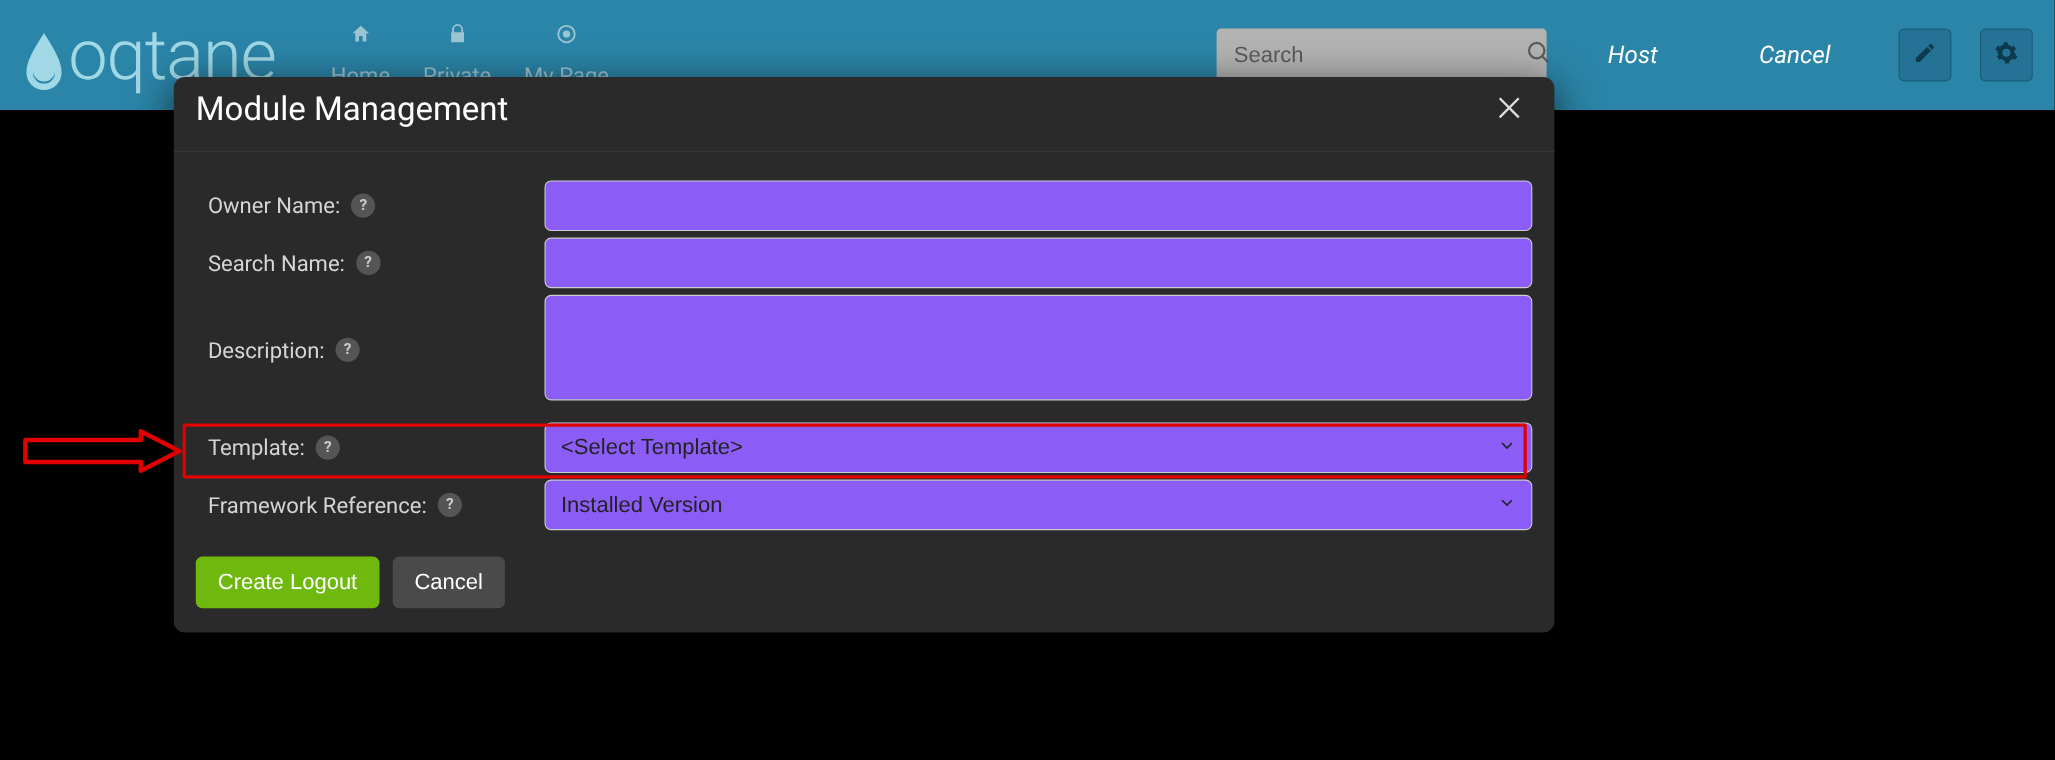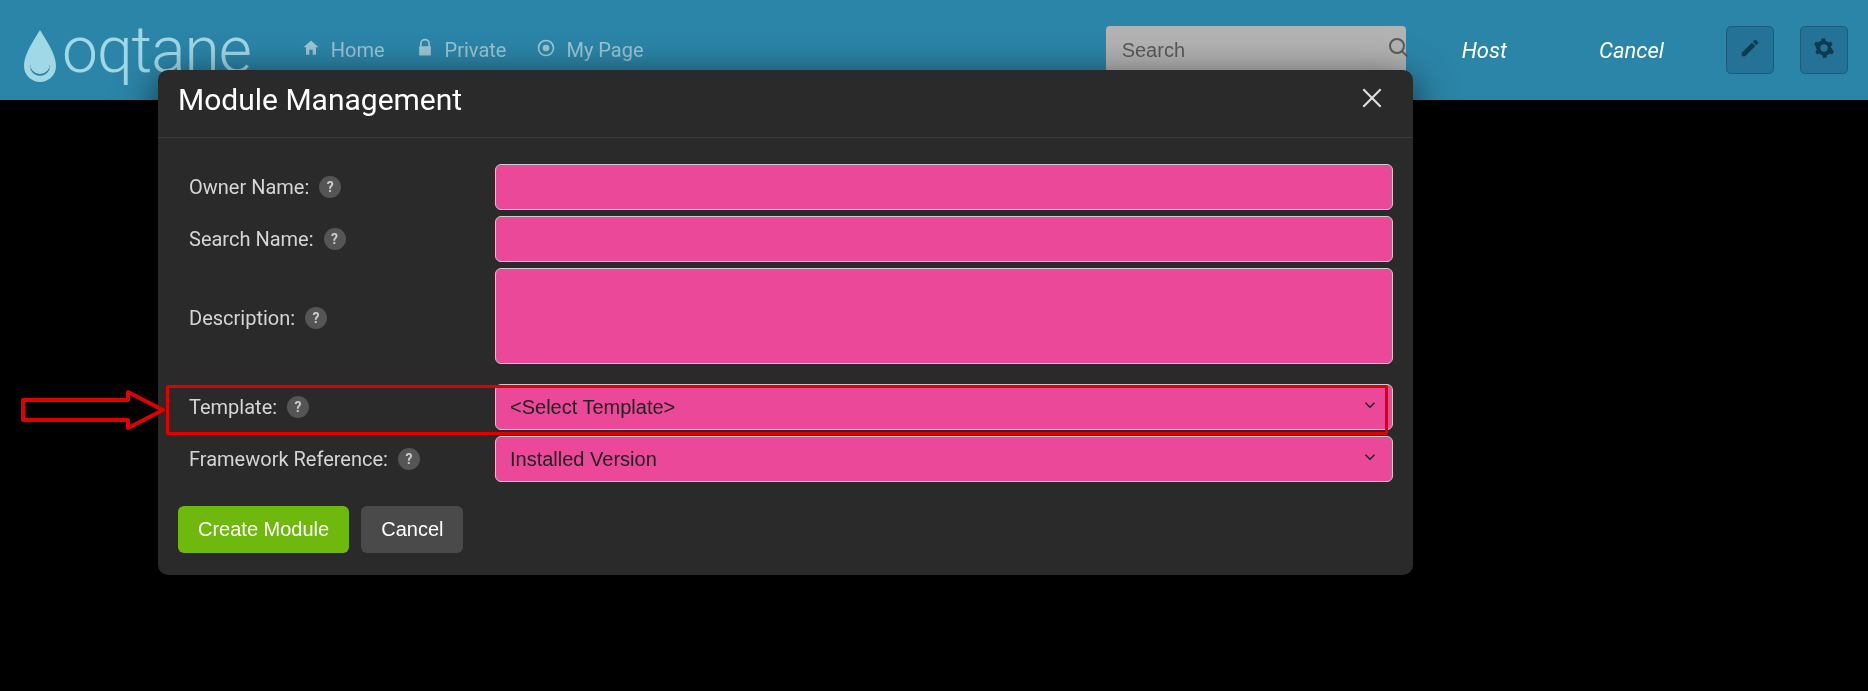--- a/index.html
+++ b/index.html
@@ -39,20 +39,21 @@
     gap: 30px;
     margin-left: 30px;
   }
   .nav-item {
     display: flex;
     align-items: center;
     gap: 10px;
     color: #9cc5d3;
     font-size: 20px;
     cursor: pointer;
+    flex-direction: column;
   }
   .nav-item svg { width: 20px; height: 20px; fill: #9cc5d3; }
   .spacer { flex: 1; }
   .searchbox {
     display: flex;
     align-items: center;
     background: #b3b3b3;
     border-radius: 4px;
     width: 300px;
     height: 48px;
@@ -137,21 +138,21 @@
     font-size: 14px;
     font-weight: bold;
     display: inline-flex;
     align-items: center;
     justify-content: center;
     cursor: help;
   }
   .field-col { flex: 1; }
   .text-input, .select-input, .textarea-input {
     width: 100%;
-    background: #ec4899;
+    background: #8b5cf6;
     border: 1px solid #ccc;
     border-radius: 6px;
     font-size: 20px;
     color: #222;
     padding: 10px 14px;
     height: 46px;
   }
   .textarea-input { height: 96px; resize: none; padding: 10px 14px; }
   .select-wrap {
     position: relative;
@@ -345,21 +346,21 @@
                 <path d="M6 9l6 6 6-6"></path>
               </svg>
           </span>
         </div>
       </div>
     </div>
 
   </div>
 
   <div class="modal-footer">
-    <button class="btn btn-primary">Create Module</button>
+    <button class="btn btn-primary">Create Logout</button>
     <button class="btn btn-secondary">Cancel</button>
   </div>
 </div>
 
 <div class="highlight-box" style="left:166px; top:385px; width:1222px; height:50px;"></div>
 
 <div class="arrow-annot" style="left:18px; top:388px;">
   <svg width="150" height="44" viewBox="0 0 150 44">
     <path d="M5 12 L110 12 L110 4 L145 22 L110 40 L110 32 L5 32 Z" stroke="#e00000" stroke-width="4" fill="none" stroke-linejoin="round"></path>
   </svg>

